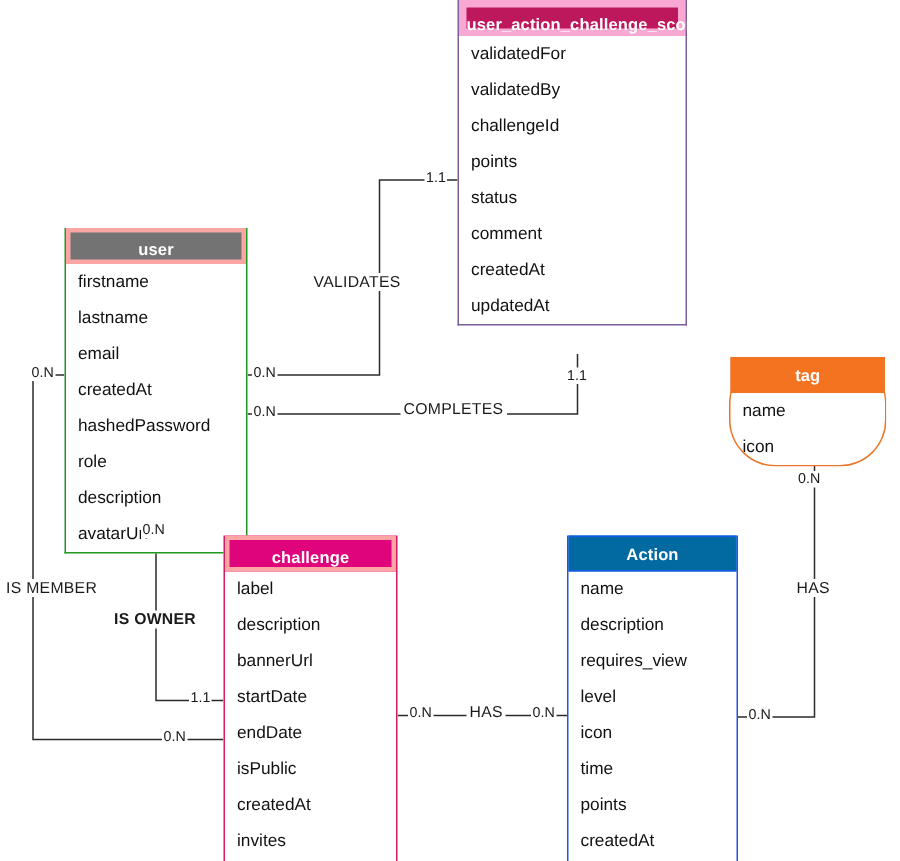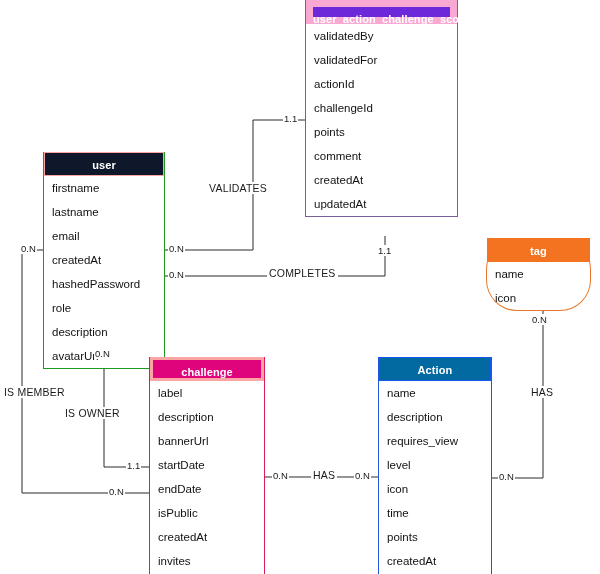--- a/index.html
+++ b/index.html
@@ -54,23 +54,23 @@
     box-sizing: border-box;
     height: 24px;
     line-height: 24px;
     padding-left: 8px;
     font-size: 11.5px;
     color: #111;
     white-space: nowrap;
   }
   
   .e-uacs { border-color: #7a5e99; }
-  .e-uacs .ehead { background: #6d28d9; border: 7px solid #f9a8d4; }
+  .e-uacs .ehead { background: #be185d; border: 5px solid #f9a8d4; }
   .e-user { border-color: #1f9a1f; }
-  .e-user .ehead { background: #0f172a; border: 1px solid #fca5a5; }
+  .e-user .ehead { background: #737373; border: 3px solid #fca5a5; }
   .e-tag  { border-color: #e8762a; border-radius: 31px; }
   .e-tag  .ehead { background: #f37321; border: 1px solid #f37321; }
   .e-challenge { border-color: #d81b60; }
   .e-challenge .ehead { background: #e0047c; border: 3px solid #fca5a5; }
   .e-action { border-color: #2255dd; }
   .e-action .ehead { background: #0369a1; border: 1px solid #1458ef; }
 
   .lbl {
     position: absolute;
     font-size: 10.5px;
@@ -105,25 +105,25 @@
     <polyline points="104,338 104,467 149,467"></polyline>
 
     <line x1="265" y1="477" x2="378" y2="477"></line>
 
     <polyline points="543,306 543,478 492,478"></polyline>
   </svg>
 
   <div class="entity e-uacs" style="left:305px; top:0px; width:153px;">
     <div class="ehead">user_action_challenge_score</div>
     <div class="ebody">
+      <div class="attr">validatedFor</div>
       <div class="attr">validatedBy</div>
-      <div class="attr">validatedFor</div>
-      <div class="attr">actionId</div>
       <div class="attr">challengeId</div>
       <div class="attr">points</div>
+      <div class="attr">status</div>
       <div class="attr">comment</div>
       <div class="attr">createdAt</div>
       <div class="attr">updatedAt</div>
     </div>
   </div>
 
   <div class="entity e-user" style="left:43px; top:152px; width:122px;">
     <div class="ehead">user</div>
     <div class="ebody">
       <div class="attr">firstname</div>
@@ -171,21 +171,21 @@
       <div class="attr">time</div>
       <div class="attr">points</div>
       <div class="attr">createdAt</div>
       <div class="attr">createdById</div>
     </div>
   </div>
 
   <div class="lbl" style="left:207px; top:182px;">VALIDATES</div>
   <div class="lbl" style="left:267px; top:267px;">COMPLETES</div>
   <div class="lbl" style="left:2px; top:386px;">IS MEMBER</div>
-  <div class="lbl" style="left:63px; top:407px;">IS OWNER</div>
+  <div class="lbl" style="left:74px; top:407px;font-weight:bold;">IS OWNER</div>
   <div class="lbl" style="left:311px; top:469px;">HAS</div>
   <div class="lbl" style="left:529px; top:386px;">HAS</div>
 
   <div class="card" style="left:168px; top:243px;">0.N</div>
   <div class="card" style="left:283px; top:113px;">1.1</div>
 
   <div class="card" style="left:168px; top:269px;">0.N</div>
   <div class="card" style="left:377px; top:245px;">1.1</div>
 
   <div class="card" style="left:20px; top:243px;">0.N</div>

